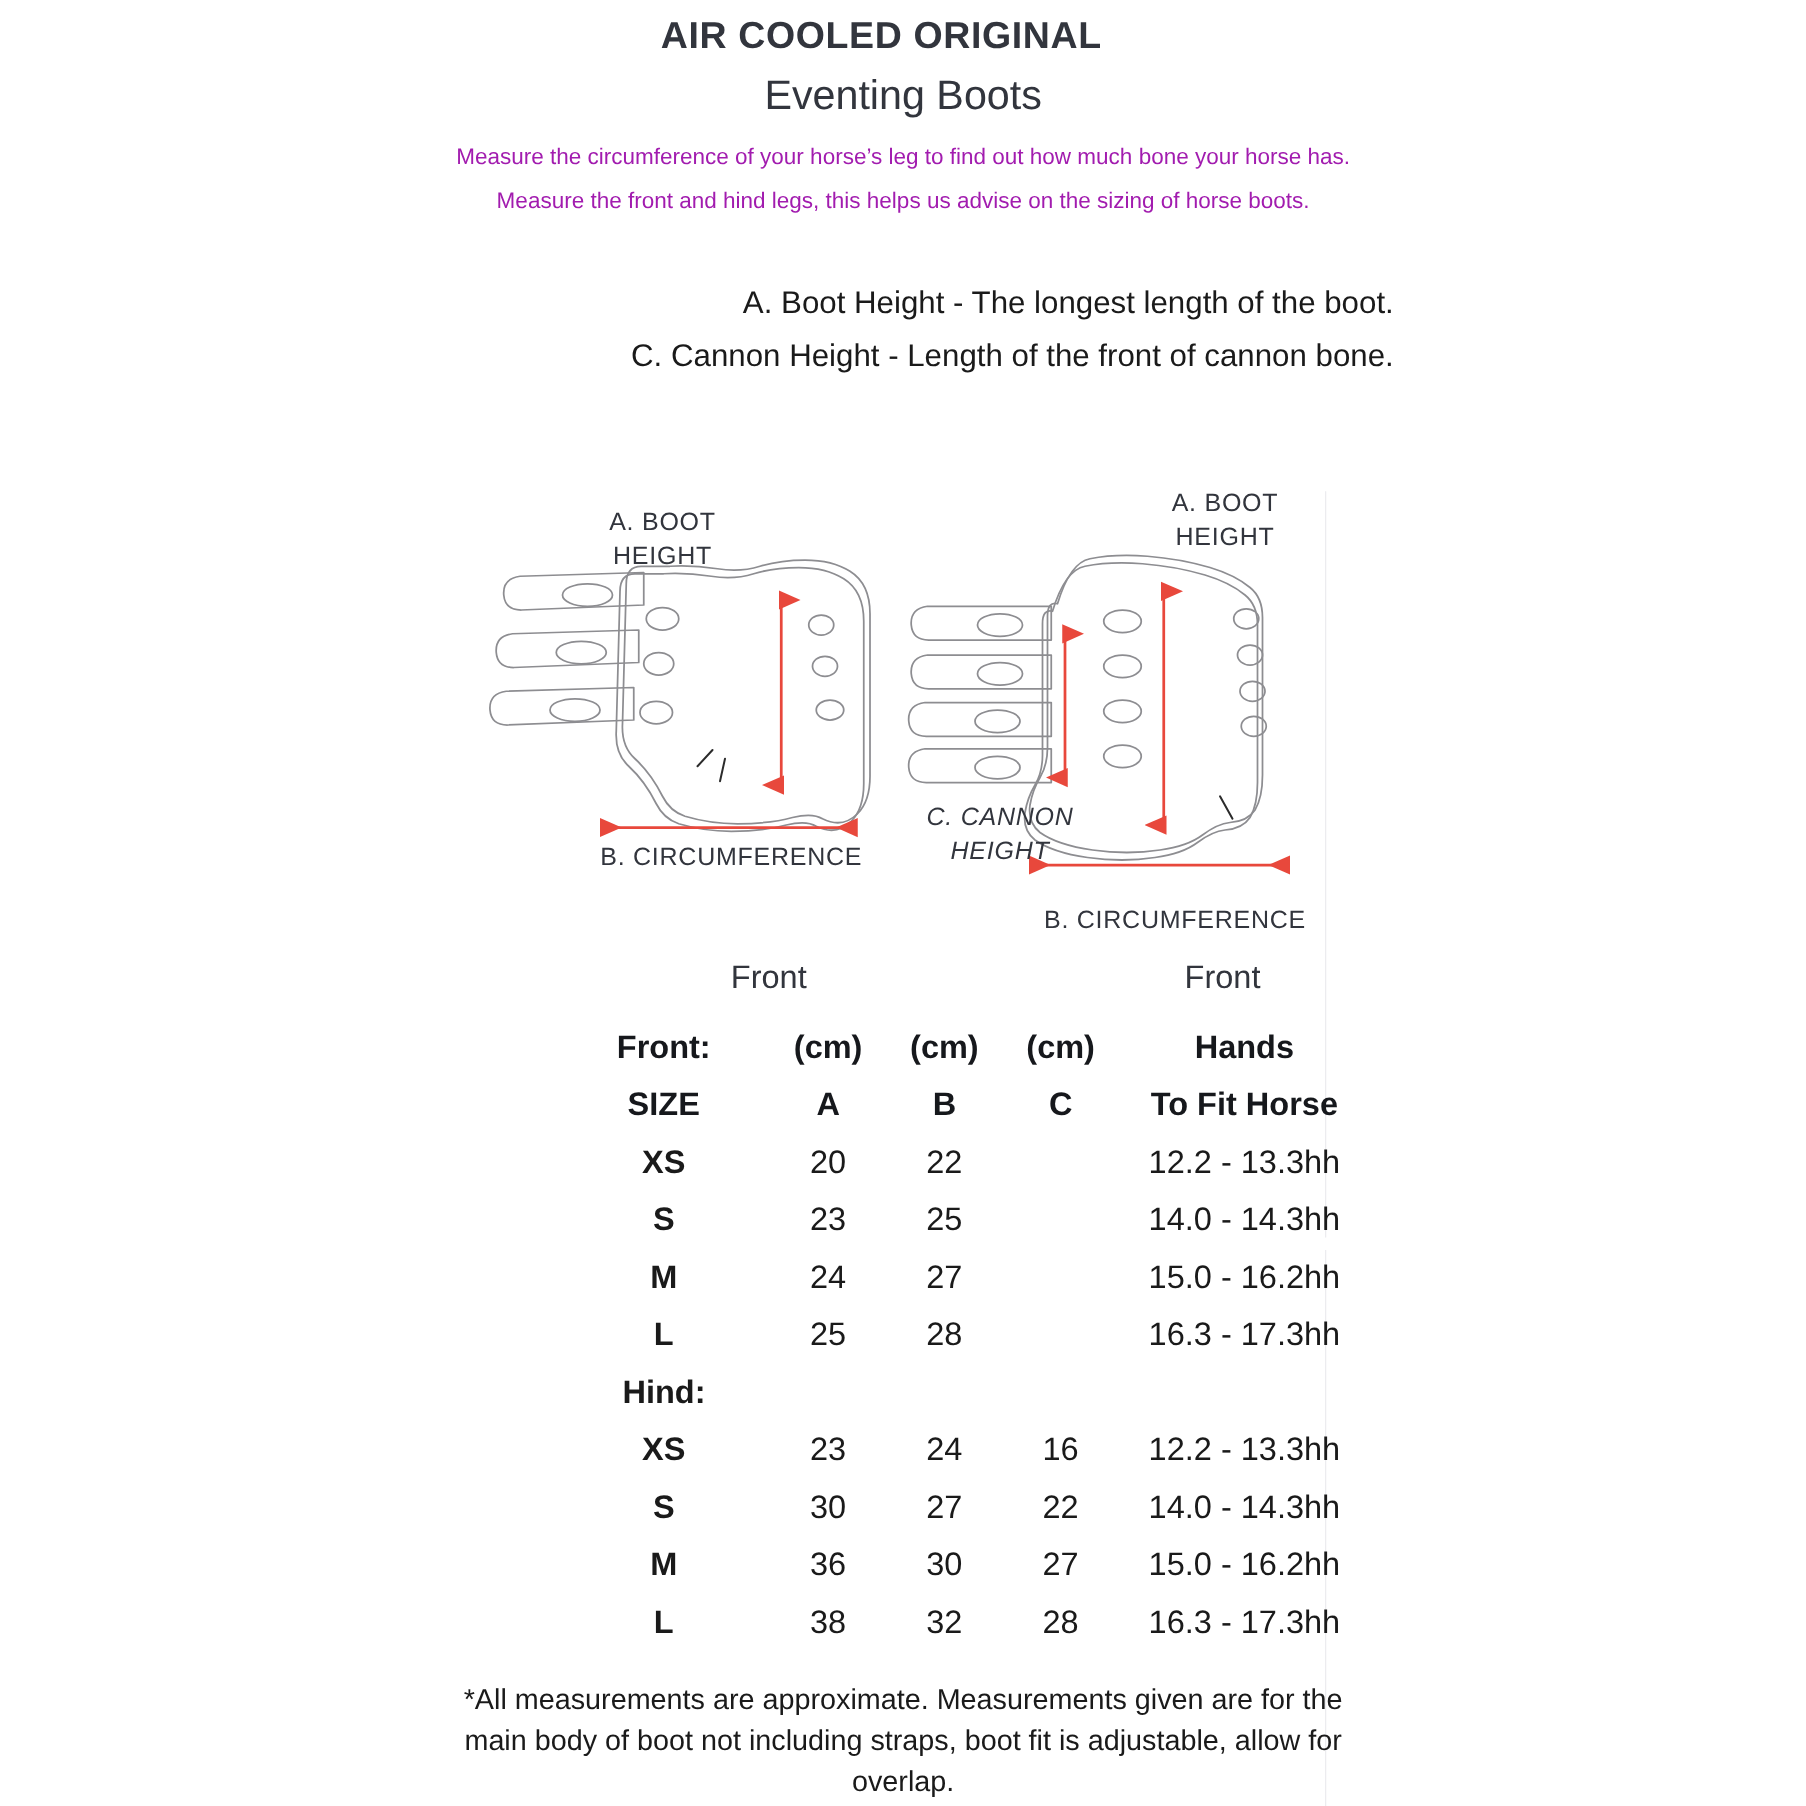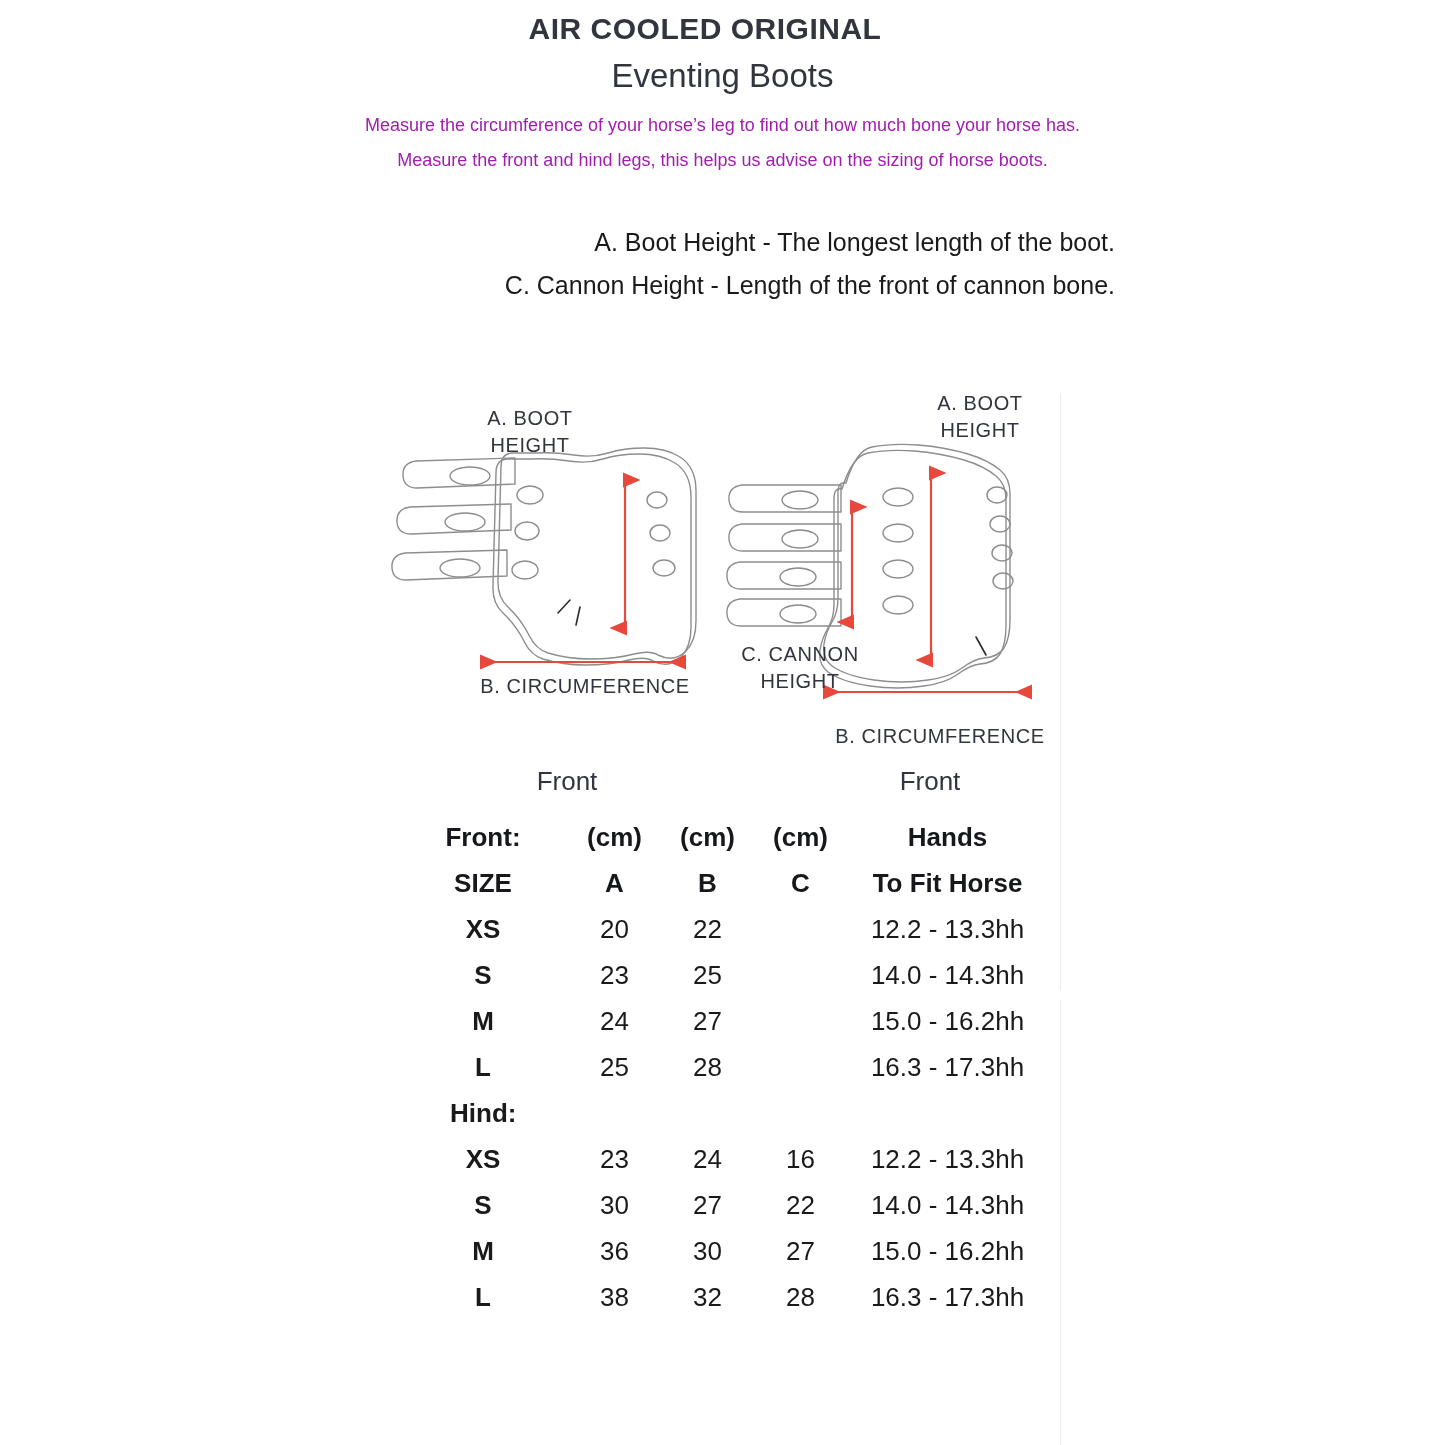--- a/index.html
+++ b/index.html
@@ -95,31 +95,32 @@
     position: absolute;
     font-size: 20px;
     letter-spacing: 0.6px;
     color: #32353d;
     text-align: center;
     line-height: 27px;
   }
   .lbl-front-boot   { left: 430px; top: 20px; width: 200px; }
   .lbl-front-circ   { left: 440px; top: 288px; width: 290px; }
   .lbl-hind-boot    { left: 880px; top: 5px;  width: 200px; }
-  .lbl-hind-cannon  { left: 700px; top: 256px; width: 200px; }
+  .lbl-hind-cannon  { left: 700px; top: 256px; width: 200px; font-style: italic; }
   .lbl-hind-circ    { left: 790px; top: 338px; width: 300px; }
 
   svg.bootsvg { position: absolute; left: 0; top: 0; overflow: visible; }
 
   
   .tbl {
     position: absolute;
     top: 766px;
     left: 0;
     width: 1177px;
+    padding-left: 48px;
   }
   .grouphdr {
     position: relative;
     height: 48px;
   }
   .grouphdr span {
     position: absolute;
     font-size: 26px;
     color: #32353d;
     text-align: center;
@@ -391,13 +392,14 @@
           <td class="size-col">L</td>
           <td>38</td>
           <td>32</td>
           <td>28</td>
           <td>16.3 - 17.3hh</td>
         </tr>
       </tbody>
     </table>
   </div>
 
+  <div class="footnote">*All measurements are approximate. Measurements given are for the main body of boot not including straps, boot fit is adjustable, allow for overlap.</div>
 </div>
 
 </body></html>

